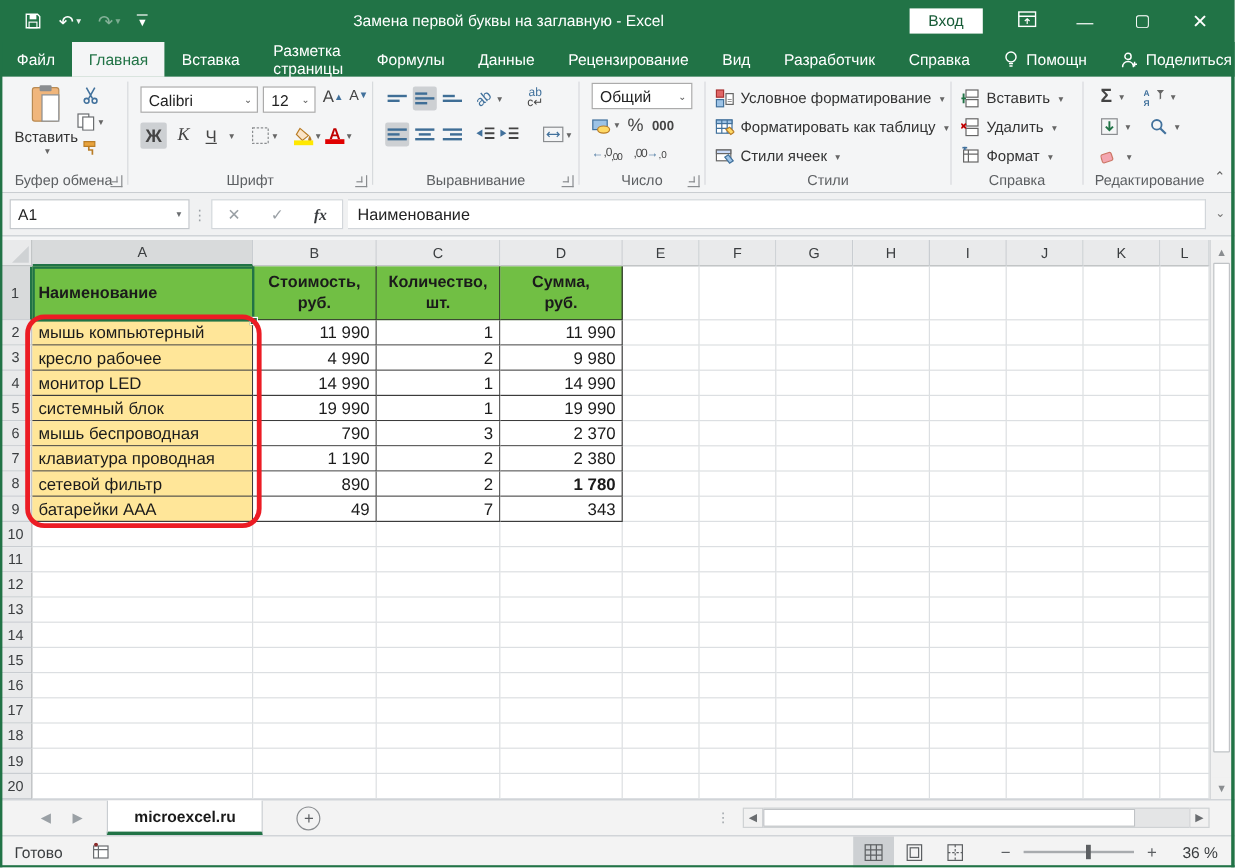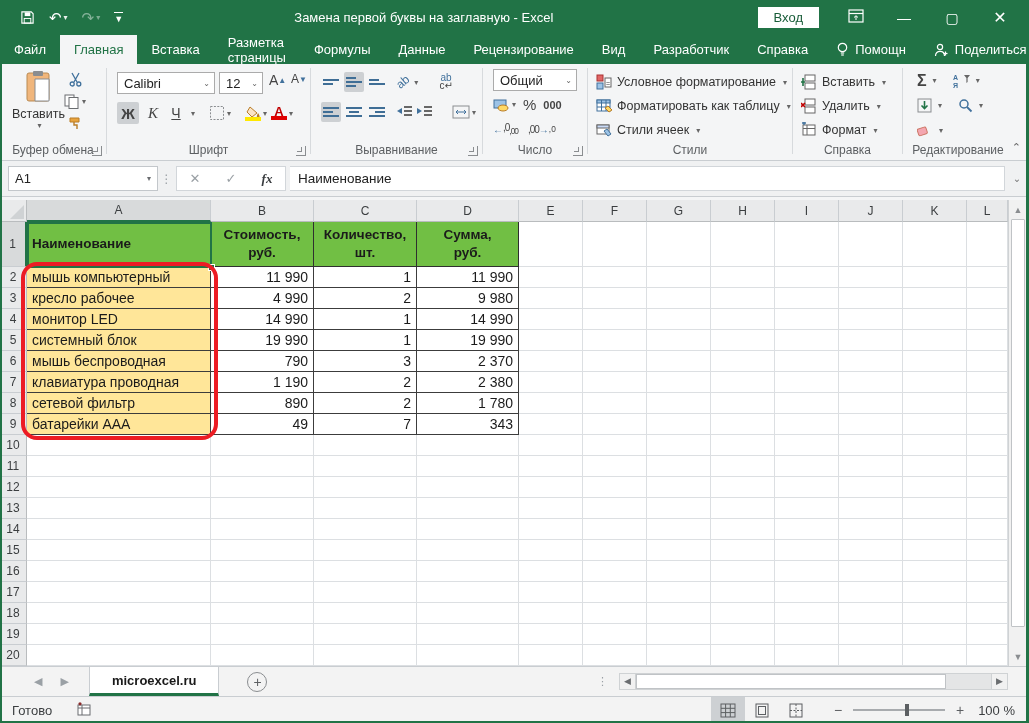--- a/index.html
+++ b/index.html
@@ -651,21 +651,21 @@
       <div class="cell" style="width: 64px;"></div>
       <div class="cell" style="width: 64px;"></div>
       <div class="cell" style="width: 64px;"></div>
       <div class="cell" style="width: 41px;"></div>
     </div>
     <div class="grow" style="height: 21px;">
       <div class="growhead" style="width: 27px;">8</div>
       <div class="cell cname" style="width: 184px;">сетевой фильтр</div>
       <div class="cell cnum" style="width: 103px;">890</div>
       <div class="cell cnum" style="width: 103px;">2</div>
-      <div class="cell cnum" style="width: 102px;">1 780</div>
+      <div class="cell cnum" style="width: 102px; font-weight: bold;">1 780</div>
       <div class="cell" style="width: 64px;"></div>
       <div class="cell" style="width: 64px;"></div>
       <div class="cell" style="width: 64px;"></div>
       <div class="cell" style="width: 64px;"></div>
       <div class="cell" style="width: 64px;"></div>
       <div class="cell" style="width: 64px;"></div>
       <div class="cell" style="width: 64px;"></div>
       <div class="cell" style="width: 41px;"></div>
     </div>
     <div class="grow" style="height: 21px;">
@@ -915,18 +915,18 @@
         </svg>
     </span>
   </div>
   <div class="zoomctl">
     <span class="zoom-minus">−</span>
     <span class="zoom-track">
         <span class="zoom-thumb"></span>
       </span>
     <span class="zoom-plus">+</span>
   </div>
-  <span class="zoom-pct">100 %</span>
+  <span class="zoom-pct">36 %</span>
 </div>
 
 <div class="edge l"></div>
 <div class="edge r"></div>
 <div class="edge b"></div>
 
 </body></html>

